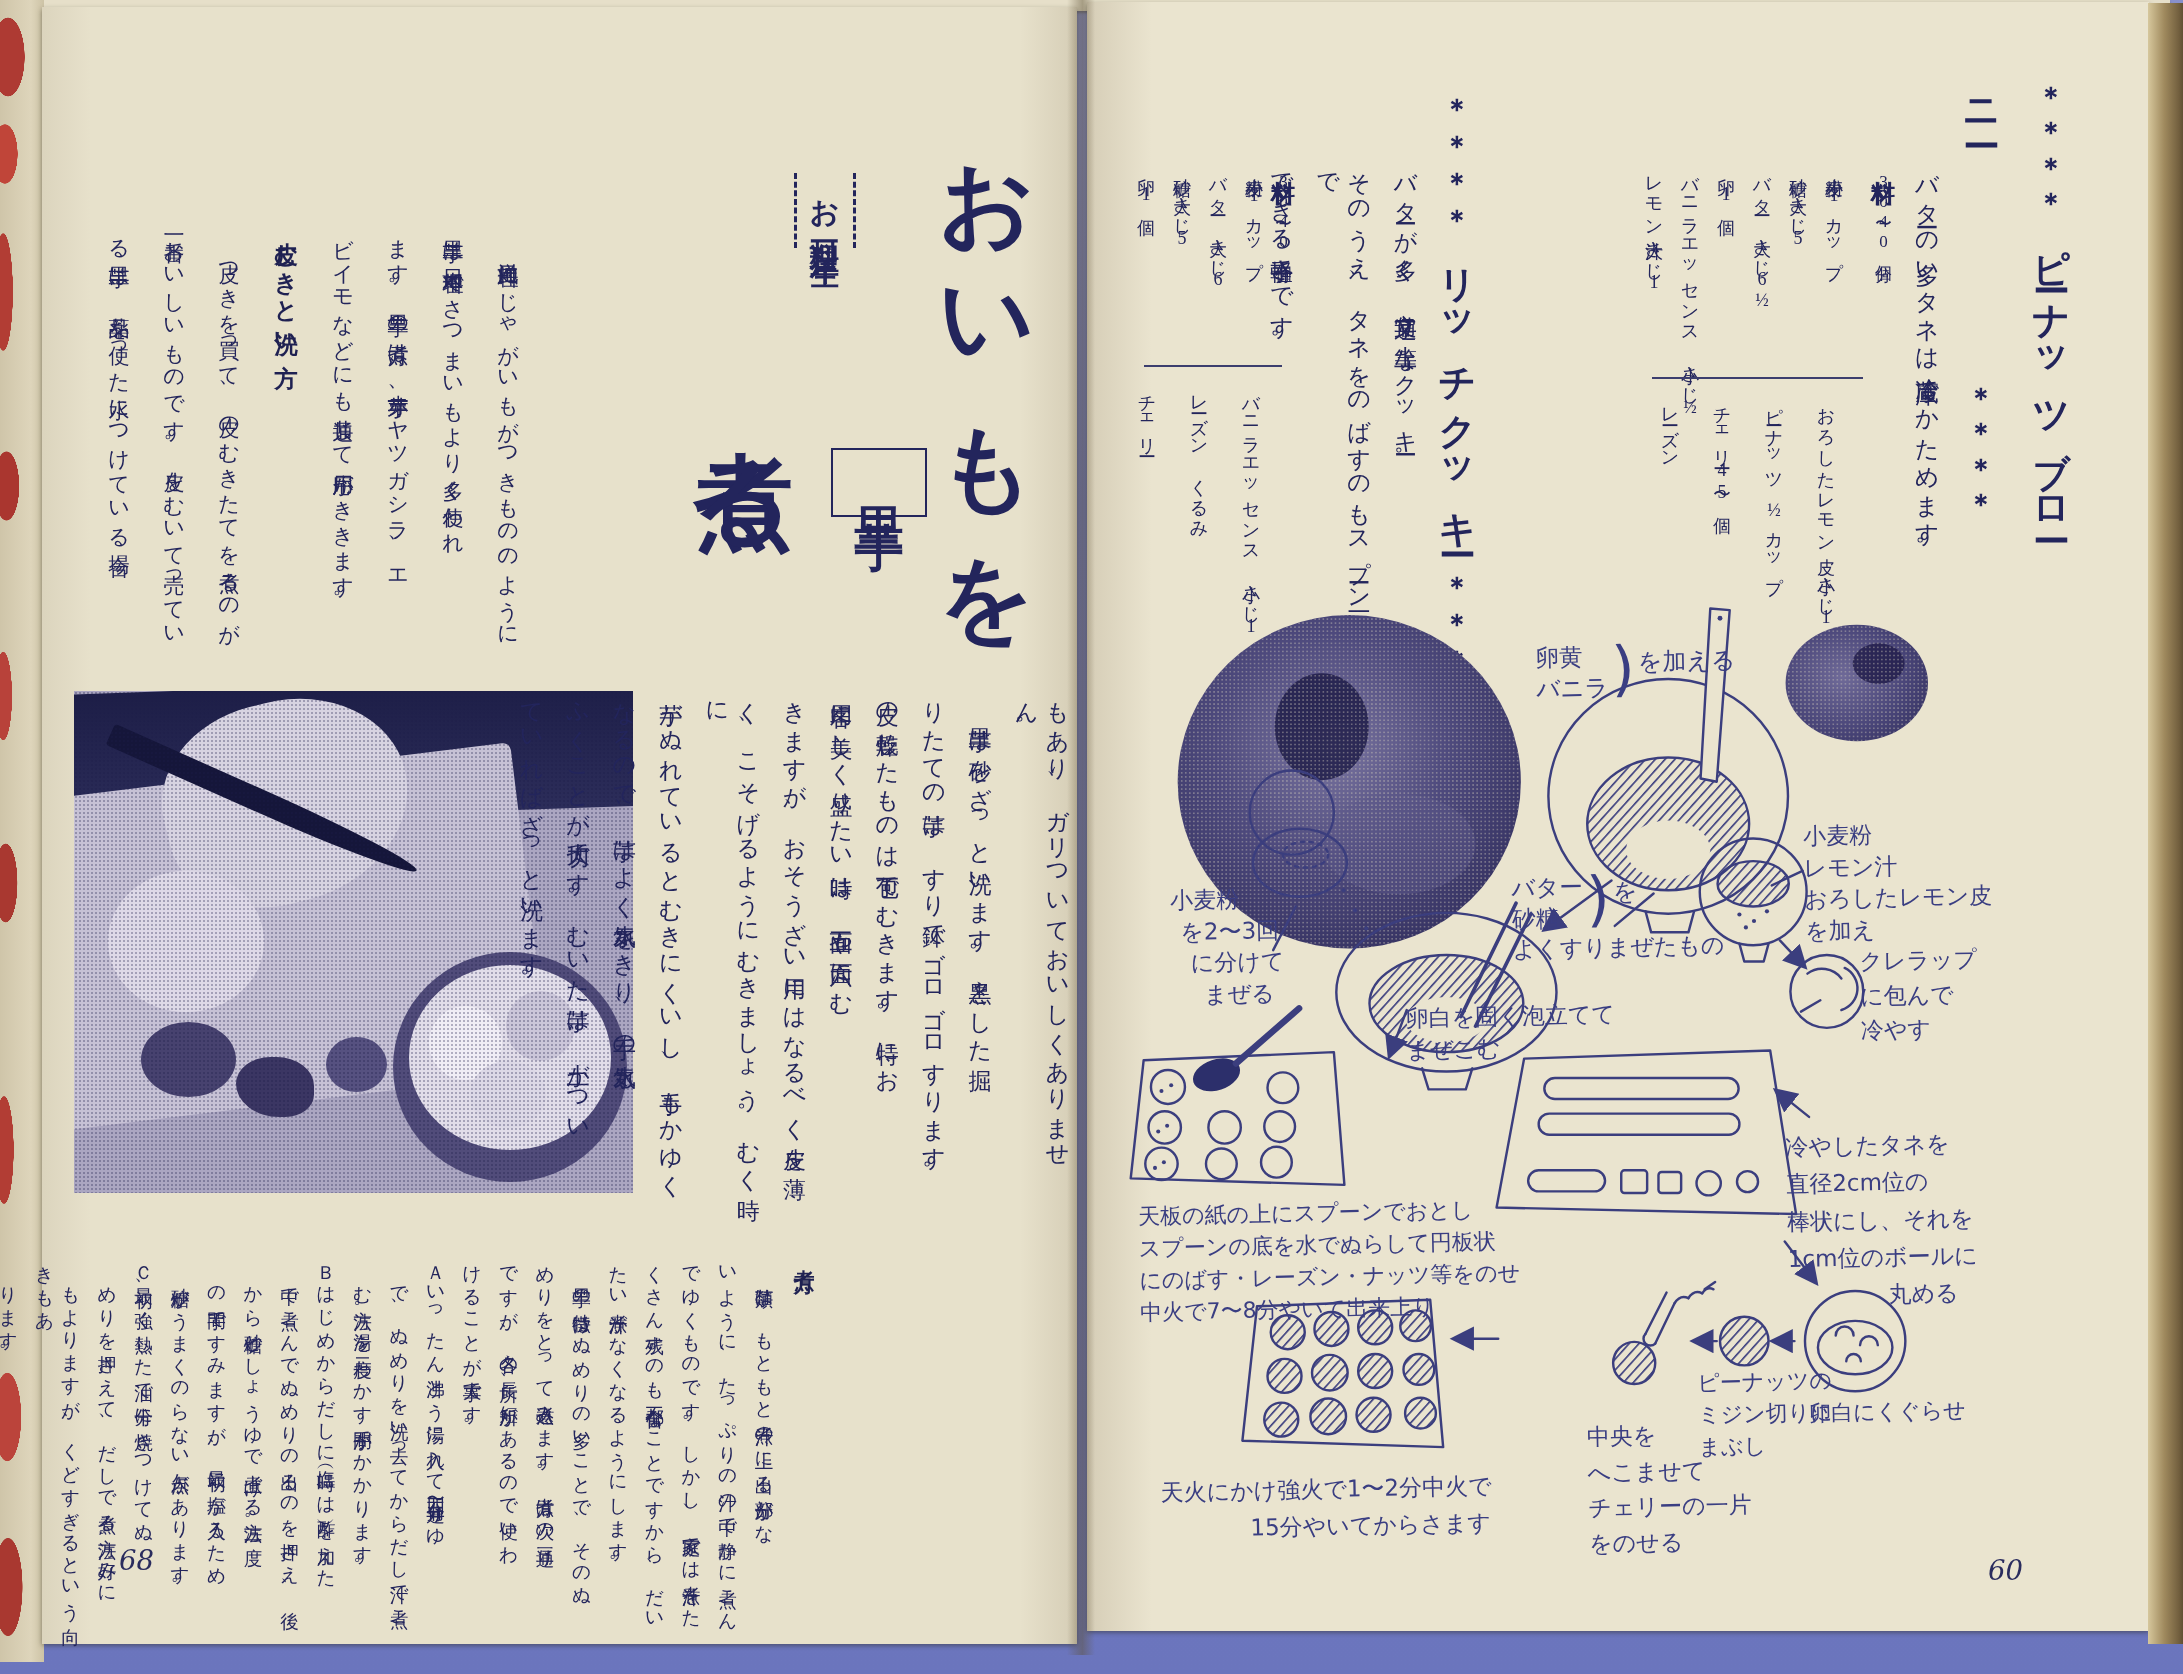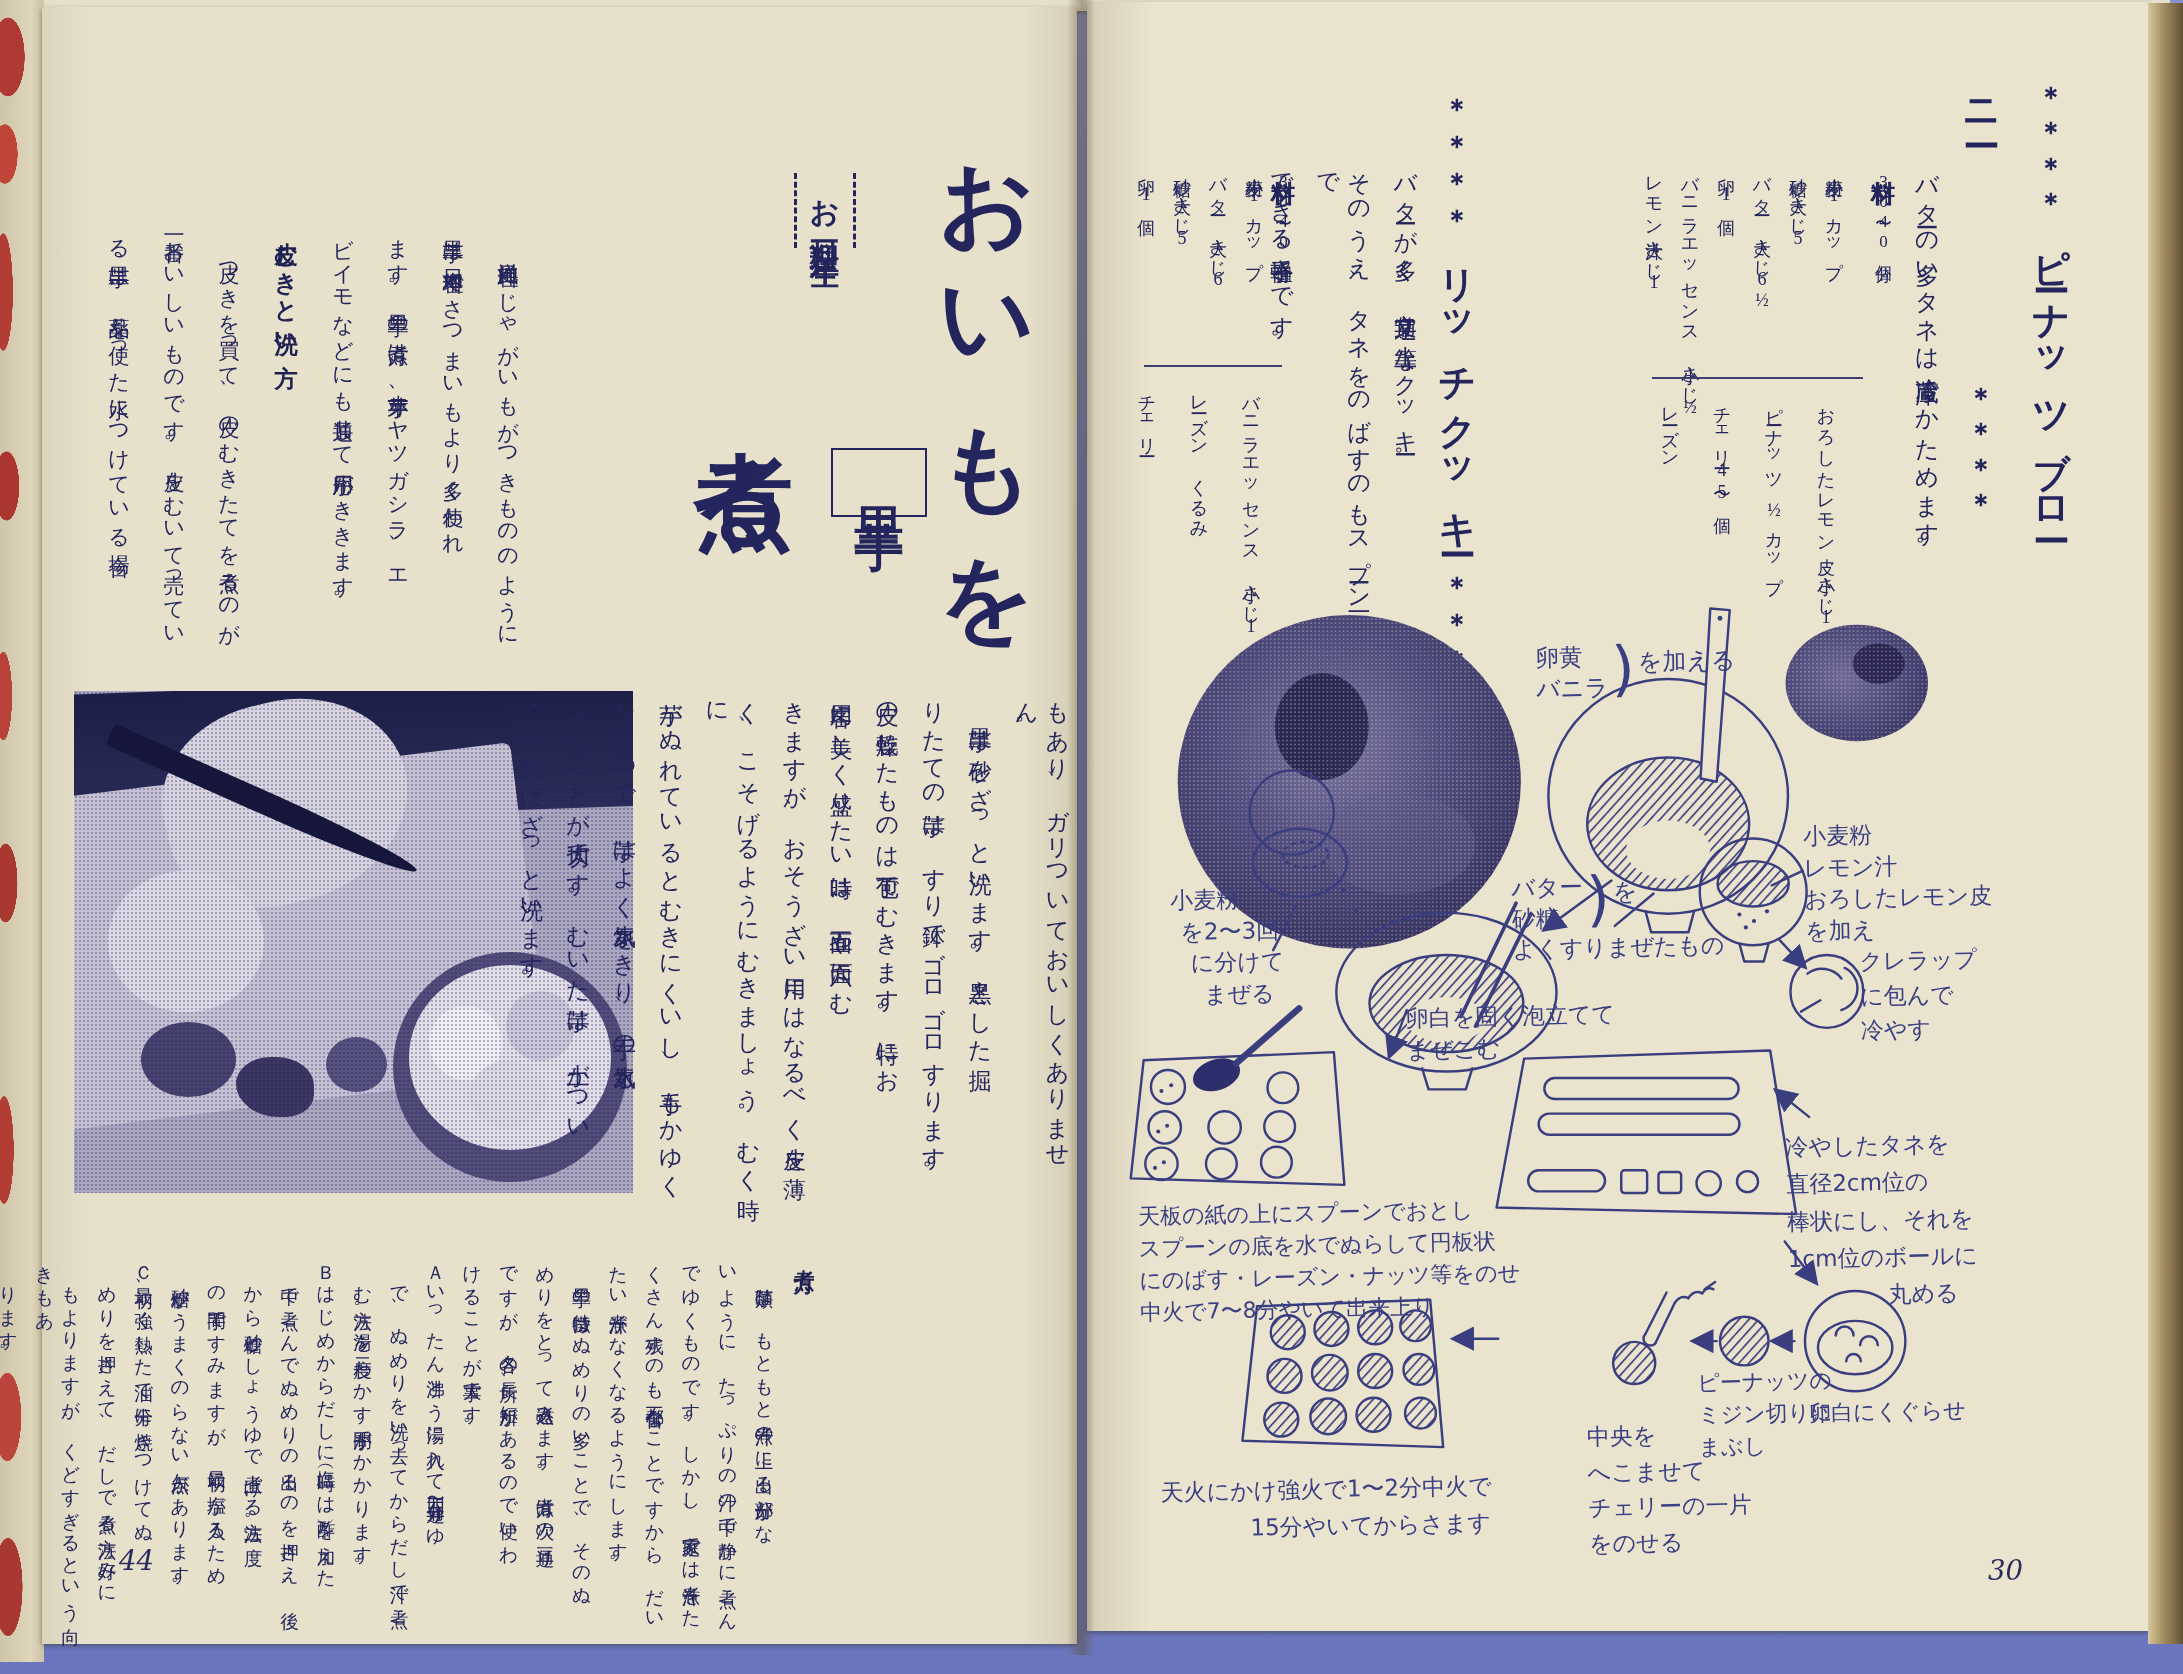--- a/index.html
+++ b/index.html
@@ -171,21 +171,21 @@
       <h3>煮方</h3>
       <div class="dc">
         
       <p>　芋類は、もともと煮汁の上に出る部分がな</p><p>いように、たっぷりの汁の中で静かに煮こん</p><p>でゆくものです。しかし、家庭では煮汁をた</p><p>くさん残すのも不都合なことですから、だい</p><p>たい煮汁がなくなるようにします。</p><p>　里芋の特徴はぬめりの多いことで、そのぬ</p><p>めりをとって煮込みます。煮方は次の三通り</p><p>ですが、各々の長所、短所があるので使いわ</p><p>けることが大事です。</p><p>Ａいったん沸とう湯に入れて四〜五分通りゆ</p><p>　で、ぬめりを洗い去ってからだし汁で煮こ</p><p>　む方法。湯を二度わかす手間がかかります。</p><p>Ｂはじめからだしに塩（時には酢）を加えた</p><p>　中で煮こんでぬめりの出るのを押さえ、後</p><p>　から砂糖としょうゆで煮上げる方法。一度</p><p>　の手間ですみますが、最初に塩が入るため</p><p>　砂糖がうまくのらない欠点があります。</p><p>Ｃ最初、強く熱した油で十分に焼きつけてぬ</p><p>　めりを押さえて、だしで煮る方法。好みに</p><p>　もよりますが、くどすぎるという向きもあ</p><p>　ります。</p></div>
       <h3>盛り方</h3>
       <div class="dc">
         
       </div>
     </div>
 
-    <div class="pagenum pn-l">44</div>
+    <div class="pagenum pn-l">68</div>
   </div>
 
   <div class="gutter"></div>
 
   <div class="page page-right">
 
     <div class="pb-t1 v title">
       <span class="stars">＊＊＊＊</span><span class="t1chars">ピーナッツブロー</span>
     </div>
     <div class="pb-t2 v title">
@@ -495,18 +495,18 @@
           <p>をのせる</p>
         </div>
 
       <div class="hw cap28" style="left:74px;top:866px;line-height:1.6">
 
       <p>天火にかけ強火で1〜2分中火で</p>
           <p class="ind-last">15分やいてからさます</p>
         </div>
     </div>
 
-    <div class="pagenum pn-r">30</div>
+    <div class="pagenum pn-r">60</div>
   </div>
 
   <div class="edge-right"></div>
 </div>
 
 
 </body></html>

